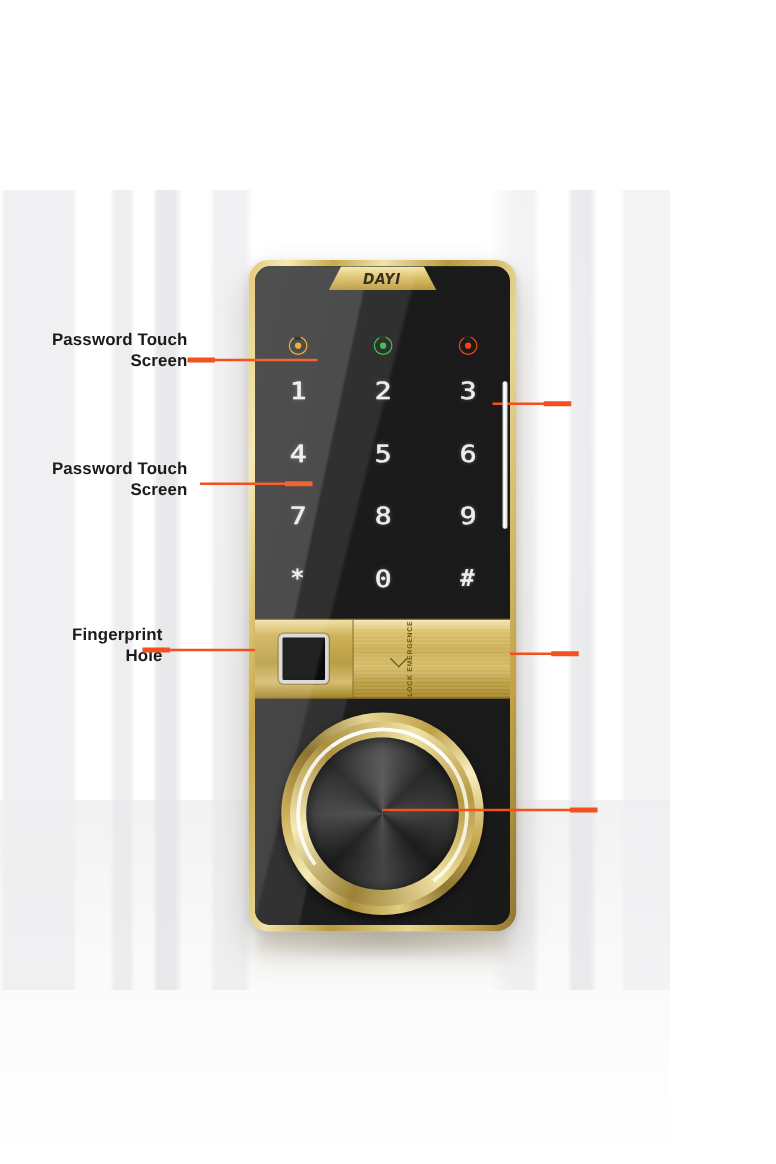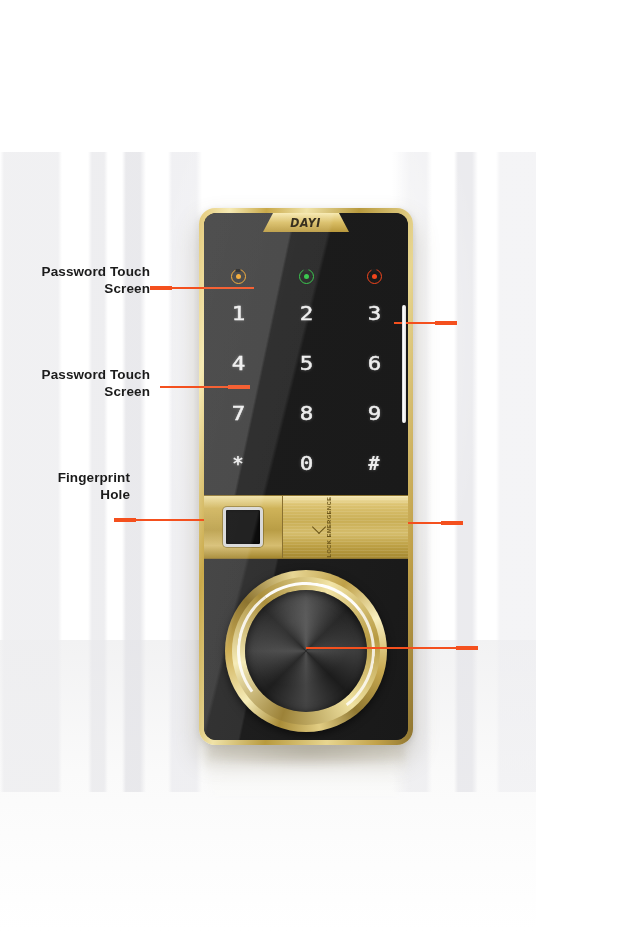--- a/index.html
+++ b/index.html
@@ -353,21 +353,21 @@
   <div class="lead-thick" style="left:150px; top:286px; width:22px;"></div>
   <div class="lead" style="left:170px; top:287px; width:84px;"></div>
 
   <div class="callout left" style="left:10px; top:366px; width:140px;">
     <div class="txt">Password Touch
 Screen</div>
   </div>
   <div class="lead-thick" style="left:228px; top:385px; width:22px;"></div>
   <div class="lead" style="left:160px; top:386px; width:70px;"></div>
 
-  <div class="callout left" style="left:10px; top:469px; width:120px;">
+  <div class="callout left" style="left:10px; top:499px; width:120px;">
     <div class="txt">Fingerprint
 Hole</div>
   </div>
   <div class="lead-thick" style="left:114px; top:518px; width:22px;"></div>
   <div class="lead" style="left:134px; top:519px; width:86px;"></div>
 
   <div class="lead-thick" style="left:435px; top:321px; width:22px;"></div>
   <div class="lead" style="left:394px; top:322px; width:44px;"></div>
 
   <div class="lead-thick" style="left:441px; top:521px; width:22px;"></div>

